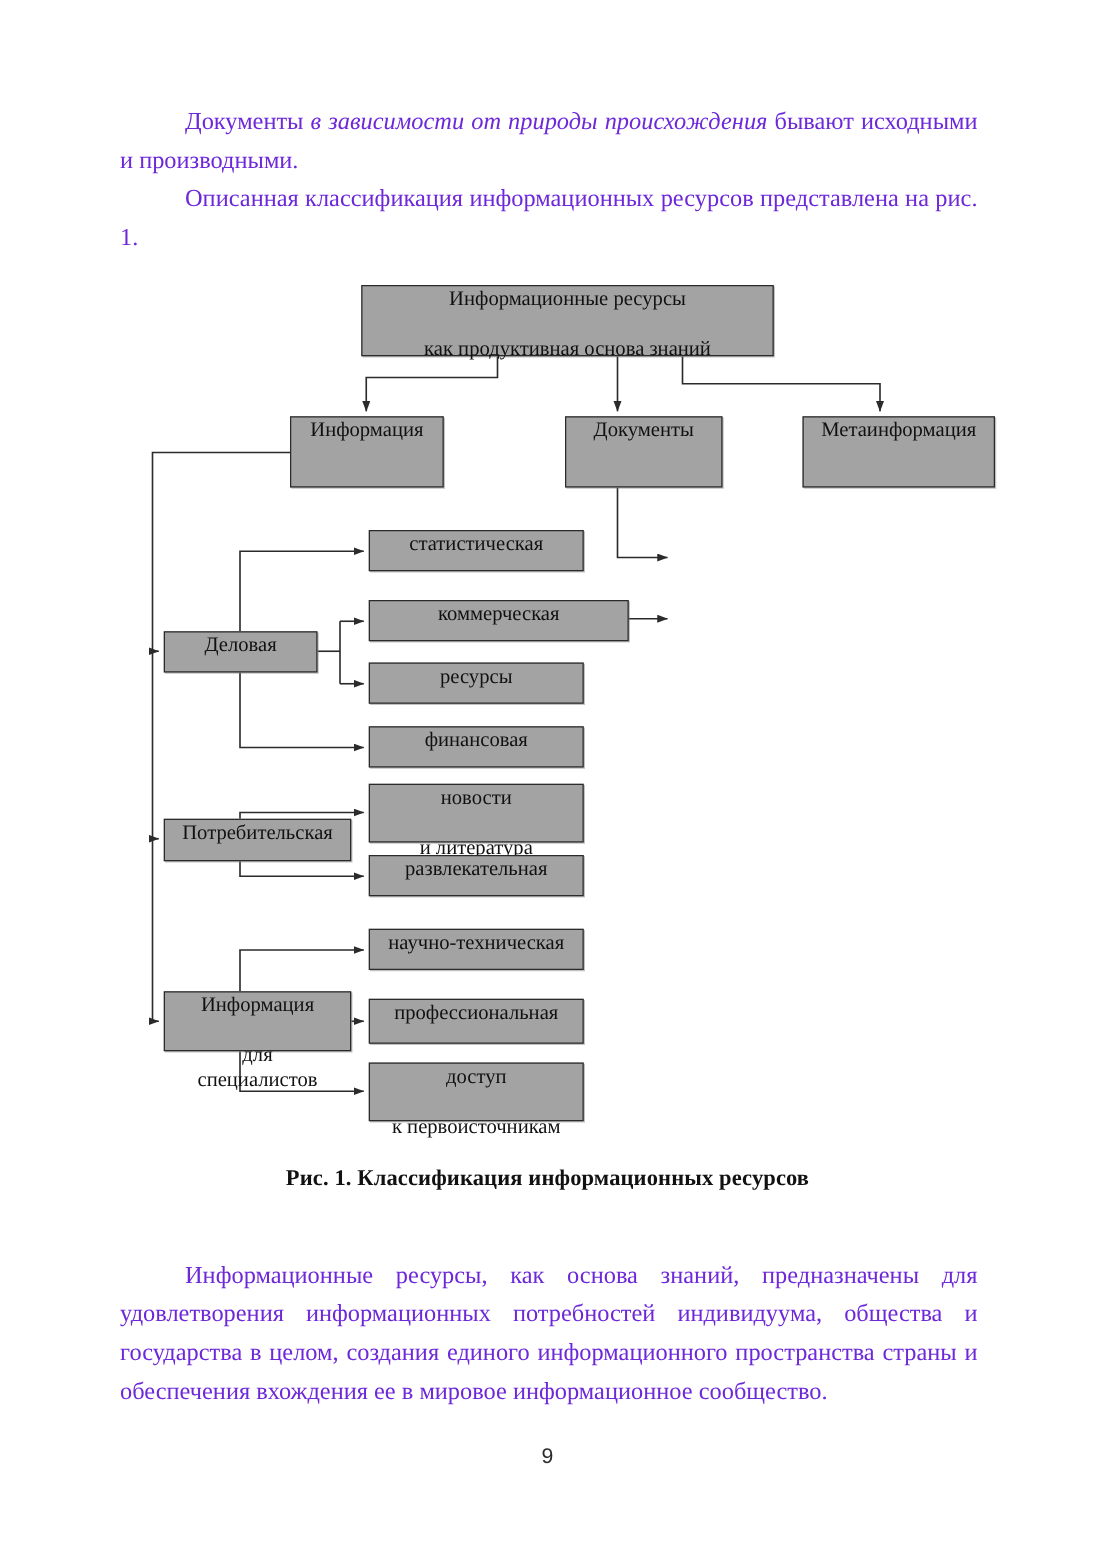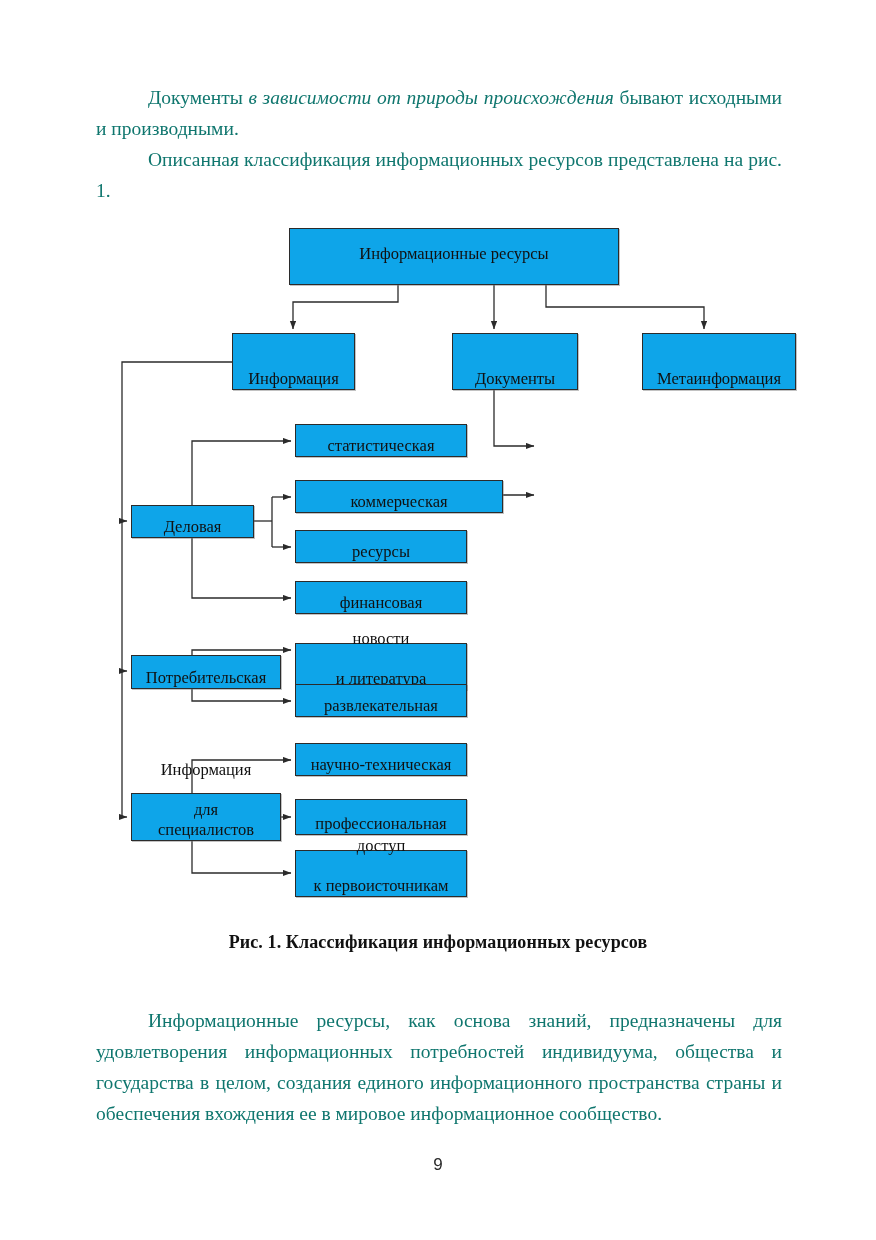--- a/index.html
+++ b/index.html
@@ -14,21 +14,21 @@
   .page { position:relative; width:876px; height:1240px; }
 
   
   .para {
     position:absolute;
     left:96px; width:686px;
     font-size:19.5px;
     line-height:31px;
     text-align:justify;
     text-indent:52px;
-    color:#0f766e;
+    color:#6d28d9;
   }
   .para.j { text-align:justify; text-align-last:left; }
   .para em { font-style:italic; }
 
   #para-top { top:82px; }
   #para-bottom { top:1005px; }
 
   .fig-caption {
     position:absolute;
     left:0; width:876px;
@@ -54,23 +54,23 @@
     left:0; top:0;
     width:876px; height:1240px;
     pointer-events:none;
   }
   .diagram svg { position:absolute; left:0; top:0; }
 
   .node {
     position:absolute;
     box-sizing:border-box;
     border:1.3px solid #2b2b2b;
-    background:#0ea5e9;
+    background:#a3a3a3;
     display:flex;
-    align-items:flex-end;
+    align-items:flex-start;
     justify-content:center;
     text-align:center;
     font-family:"Liberation Serif", serif;
     font-size:16.5px;
     line-height:20px;
     color:#111111;
     pointer-events:auto;
     box-shadow:1px 1px 0 rgba(120,120,120,0.45);
   }
   .node span { display:block; padding:0 6px; }
@@ -127,20 +127,21 @@
         <path d="M192,793 L192,760 L291,760" marker-end="url(#ah)"></path>
         <path d="M281,817 L291,817" marker-end="url(#ah)"></path>
         <path d="M192,841 L192,873 L291,873" marker-end="url(#ah)"></path>
 
       </g>
     </svg>
 
     <div class="node" style="left:289px; top:228px; width:330px; height:57px;">
       <span>
         <span>Информационные ресурсы</span><br>
+        <span>как продуктивная основа знаний</span>
       </span>
     </div>
 
     <div class="node" style="left:232px; top:333px; width:123px; height:57px;">
       <span>Информация</span>
     </div>
 
     <div class="node" style="left:452px; top:333px; width:126px; height:57px;">
       <span>Документы</span>
     </div>
@@ -175,21 +176,21 @@
     </div>
 
     <div class="node" style="left:295px; top:530px; width:172px; height:33px;">
       <span>ресурсы</span>
     </div>
 
     <div class="node" style="left:295px; top:581px; width:172px; height:33px;">
       <span>финансовая</span>
     </div>
 
-    <div class="node" style="left:295px; top:627px; width:172px; height:47px;margin-top:16px;">
+    <div class="node" style="left:295px; top:627px; width:172px; height:47px;">
       <span>
         <span>новости</span><br>
         <span>и литература</span>
       </span>
     </div>
 
     <div class="node" style="left:295px; top:684px; width:172px; height:33px;">
       <span>развлекательная</span>
     </div>
 

